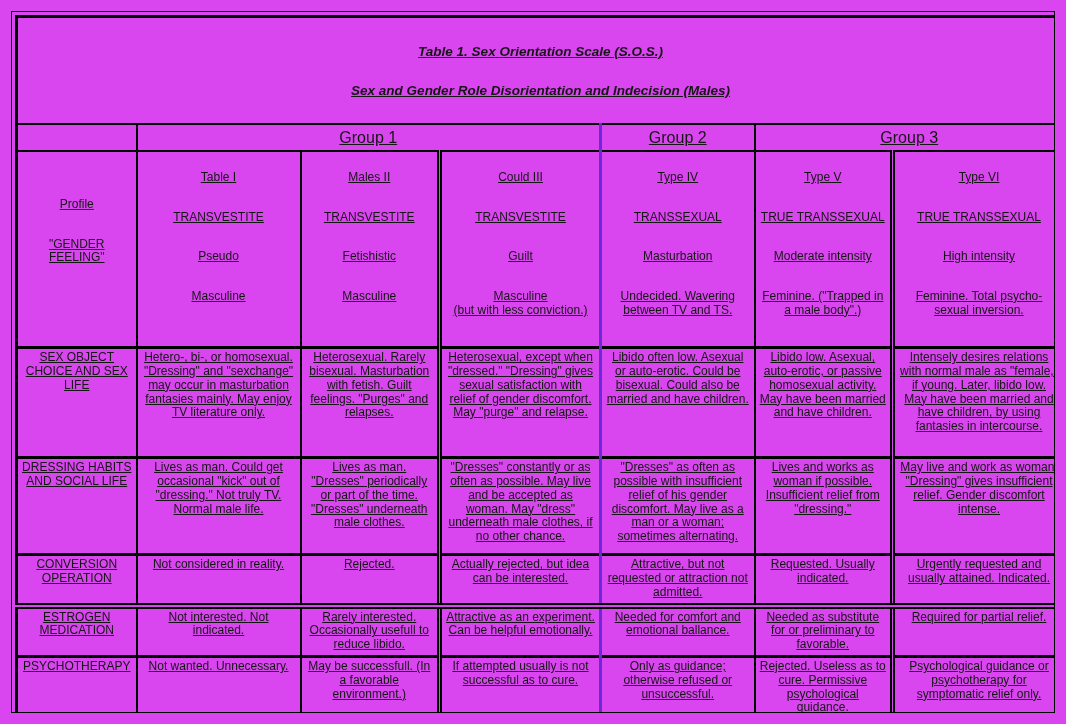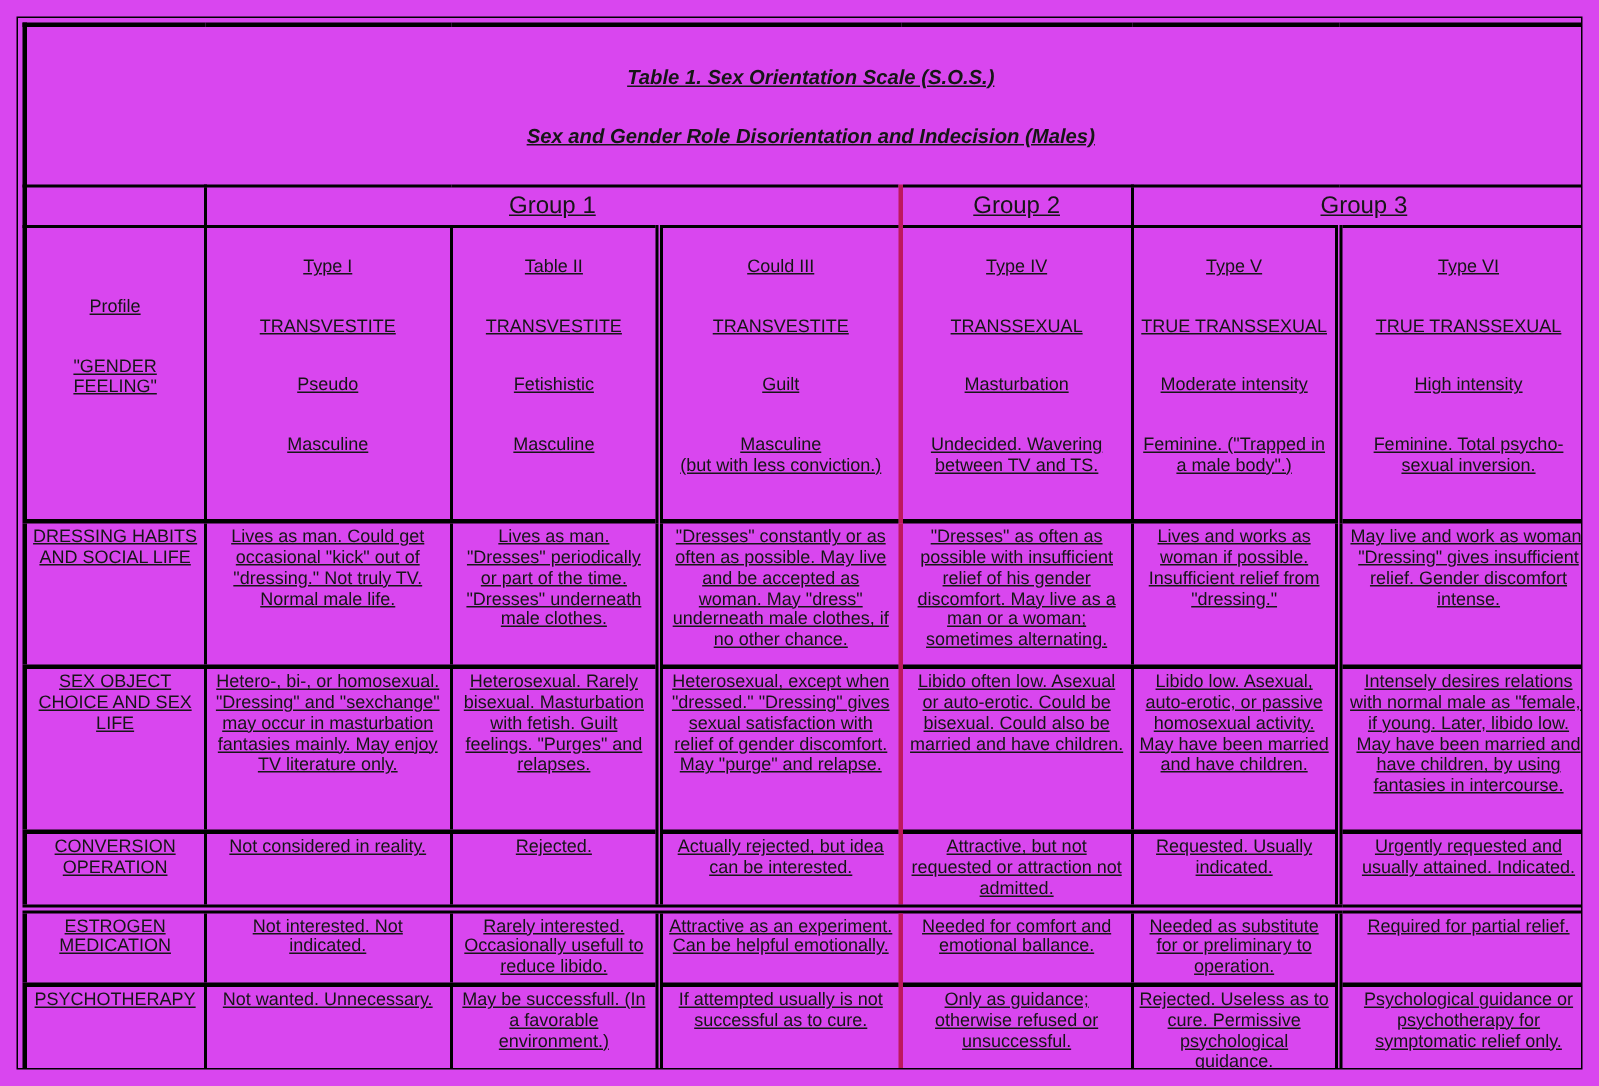--- a/index.html
+++ b/index.html
@@ -30,21 +30,21 @@
     font-weight: bold; font-style: italic;
     font-size: 13.5px; line-height: 1.45;
     padding-top: 4px;
   }
   tr.group-row td { padding-top: 4px; font-size: 16px; }
   td.profile-label { padding-top: 32px; }
   td.profile-label div { margin-bottom: 12px; }
   td.type-cell { padding-top: 5px; }
   td.type-cell div { margin-bottom: 12px; }
   td.dbl-l  { border-left: 5px double #000; }
-  td.thick-l { border-left: 3px solid #be185d; }
+  td.thick-l { border-left: 3px solid #6d28d9; }
   tr.thick-t > td { border-top: 3px solid #000; }
   tr.dbl-t  > td { border-top: 6px double #000; }
 </style>
 </head>
 <body>
 
 <div class="page">
   <div class="frame">
     <table class="sos">
       <colgroup>
@@ -71,27 +71,27 @@
         <td class="thick-l">Group 2</td>
         <td colspan="2">Group 3</td>
       </tr>
 
       <tr style="height:116px">
         <td class="profile-label">
           <div>Profile</div>
           <div>"GENDER FEELING"</div>
         </td>
         <td class="type-cell">
-          <div>Type I</div>
+          <div>Table I</div>
           <div>TRANSVESTITE</div>
           <div>Pseudo</div>
           <div>Masculine</div>
         </td>
         <td class="type-cell">
-          <div>Table II</div>
+          <div>Males II</div>
           <div>TRANSVESTITE</div>
           <div>Fetishistic</div>
           <div>Masculine</div>
         </td>
         <td class="type-cell dbl-l">
           <div>Could III</div>
           <div>TRANSVESTITE</div>
           <div>Guilt</div>
           <div>Masculine
 (but with less conviction.)</div>
@@ -109,58 +109,58 @@
           <div>Feminine. ("Trapped in a male body".)</div>
         </td>
         <td class="type-cell dbl-l">
           <div>Type VI</div>
           <div>TRUE TRANSSEXUAL</div>
           <div>High intensity</div>
           <div>Feminine. Total psycho-sexual inversion.</div>
         </td>
       </tr>
 
+      <tr class="thick-t" style="height:110px">
+        <td>SEX OBJECT CHOICE AND SEX LIFE</td>
+        <td>Hetero-, bi-, or homosexual. "Dressing" and "sexchange" may occur in masturbation fantasies mainly. May enjoy TV literature only.</td>
+        <td>Heterosexual. Rarely bisexual. Masturbation with fetish. Guilt feelings. "Purges" and relapses.</td>
+        <td class="dbl-l">Heterosexual, except when "dressed." "Dressing" gives sexual satisfaction with relief of gender discomfort. May "purge" and relapse.</td>
+        <td class="thick-l">Libido often low. Asexual or auto-erotic. Could be bisexual. Could also be married and have children.</td>
+        <td>Libido low. Asexual, auto-erotic, or passive homosexual activity. May have been married and have children.</td>
+        <td class="dbl-l">Intensely desires relations with normal male as "female," if young. Later, libido low. May have been married and have children, by using fantasies in intercourse.</td>
+      </tr>
+
       <tr class="thick-t" style="height:97px">
         <td>DRESSING HABITS AND SOCIAL LIFE</td>
         <td>Lives as man. Could get occasional "kick" out of "dressing." Not truly TV. Normal male life.</td>
         <td>Lives as man. "Dresses" periodically or part of the time. "Dresses" underneath male clothes.</td>
         <td class="dbl-l">"Dresses" constantly or as often as possible. May live and be accepted as woman. May "dress" underneath male clothes, if no other chance.</td>
         <td class="thick-l">"Dresses" as often as possible with insufficient relief of his gender discomfort. May live as a man or a woman; sometimes alternating.</td>
         <td>Lives and works as woman if possible. Insufficient relief from "dressing."</td>
         <td class="dbl-l">May live and work as woman. "Dressing" gives insufficient relief. Gender discomfort intense.</td>
-      </tr>
-
-      <tr class="thick-t" style="height:110px">
-        <td>SEX OBJECT CHOICE AND SEX LIFE</td>
-        <td>Hetero-, bi-, or homosexual. "Dressing" and "sexchange" may occur in masturbation fantasies mainly. May enjoy TV literature only.</td>
-        <td>Heterosexual. Rarely bisexual. Masturbation with fetish. Guilt feelings. "Purges" and relapses.</td>
-        <td class="dbl-l">Heterosexual, except when "dressed." "Dressing" gives sexual satisfaction with relief of gender discomfort. May "purge" and relapse.</td>
-        <td class="thick-l">Libido often low. Asexual or auto-erotic. Could be bisexual. Could also be married and have children.</td>
-        <td>Libido low. Asexual, auto-erotic, or passive homosexual activity. May have been married and have children.</td>
-        <td class="dbl-l">Intensely desires relations with normal male as "female," if young. Later, libido low. May have been married and have children, by using fantasies in intercourse.</td>
       </tr>
 
 
       <tr class="thick-t" style="height:50px">
         <td>CONVERSION OPERATION</td>
         <td>Not considered in reality.</td>
         <td>Rejected.</td>
         <td class="dbl-l">Actually rejected, but idea can be interested.</td>
         <td class="thick-l">Attractive, but not requested or attraction not admitted.</td>
         <td>Requested. Usually indicated.</td>
         <td class="dbl-l">Urgently requested and usually attained. Indicated.</td>
       </tr>
 
       <tr class="dbl-t" style="height:49px">
         <td>ESTROGEN MEDICATION</td>
         <td>Not interested. Not indicated.</td>
         <td>Rarely interested. Occasionally usefull to reduce libido.</td>
         <td class="dbl-l">Attractive as an experiment. Can be helpful emotionally.</td>
         <td class="thick-l">Needed for comfort and emotional ballance.</td>
-        <td>Needed as substitute for or preliminary to operation.</td>
+        <td>Needed as substitute for or preliminary to favorable.</td>
         <td class="dbl-l">Required for partial relief.</td>
       </tr>
 
       <tr class="thick-t" style="height:50px">
         <td>PSYCHOTHERAPY</td>
         <td>Not wanted. Unnecessary.</td>
         <td>May be successfull. (In a favorable environment.)</td>
         <td class="dbl-l">If attempted usually is not successful as to cure.</td>
         <td class="thick-l">Only as guidance; otherwise refused or unsuccessful.</td>
         <td>Rejected. Useless as to cure. Permissive psychological guidance.</td>

